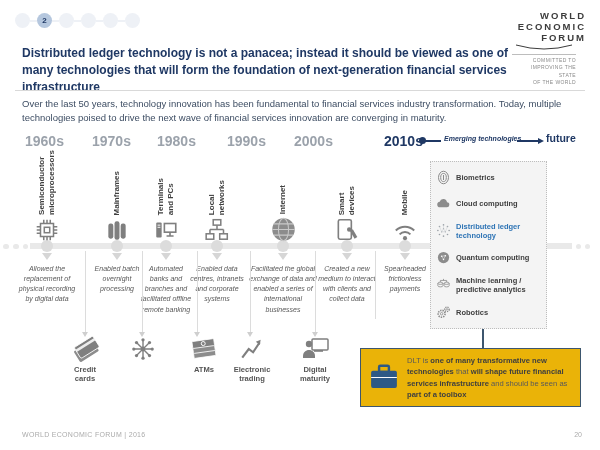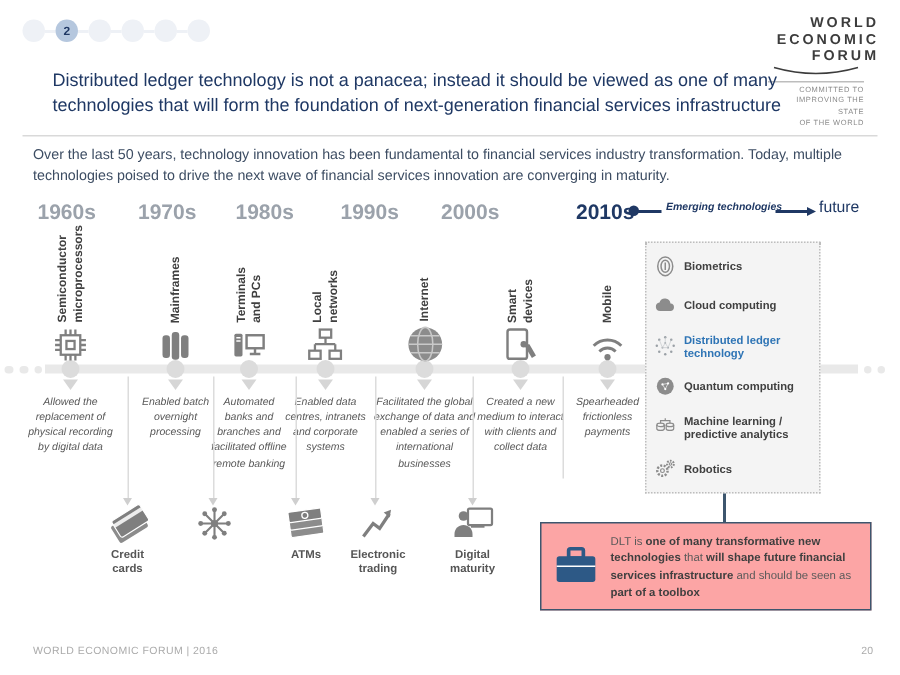--- a/index.html
+++ b/index.html
@@ -12,32 +12,32 @@
         font-size:8px;font-weight:bold;color:#1f3864;}
   .pdot.active{background:#b5c7de;}
   .pline{width:7px;height:2px;background:#eef1f6;}
 
   
   .logo{position:absolute;right:14px;top:10px;width:84px;text-align:right;}
   .logo-name{font-size:9.5px;font-weight:bold;letter-spacing:2px;color:#3c3c3c;line-height:1.18;}
   .logo-tag{font-size:5px;color:#8a8a8a;letter-spacing:.4px;line-height:1.5;margin:2px 10px 0 10px;
             border-top:1px solid #bdbdbd;padding-top:2px;white-space:pre-line;}
 
-  .title{position:absolute;left:35px;top:45px;width:505px;font-size:12px;font-weight:normal;color:#1f3864;line-height:1.4;}
+  .title{position:absolute;left:22px;top:45px;width:505px;font-size:12px;font-weight:bold;color:#1f3864;line-height:1.4;}
   .rule{position:absolute;left:15px;right:15px;top:90px;height:1px;background:#d9d9d9;}
   .subtitle{position:absolute;left:22px;top:97px;width:560px;font-size:9.5px;color:#3d4d63;line-height:1.45;}
 
   
   .decade{position:absolute;top:133px;font-size:14px;font-weight:bold;color:#9ba2ab;}
   .decade.navy{color:#1f3864;}
   .eline{position:absolute;top:140px;height:1.5px;background:#1f3864;}
   .edot{position:absolute;top:137px;width:7px;height:7px;border-radius:50%;background:#1f3864;}
   .elabel{position:absolute;top:135px;font-size:7px;font-style:italic;font-weight:bold;color:#1f3864;}
   .earrow{position:absolute;top:137.5px;width:0;height:0;border-top:3.5px solid transparent;border-bottom:3.5px solid transparent;border-left:6px solid #1f3864;}
-  .future{position:absolute;top:132px;font-size:10.5px;font-weight:normal;color:#1f3864;}
+  .future{position:absolute;top:132px;font-size:10.5px;font-weight:bold;color:#1f3864;}
 
   
   .era{position:absolute;top:149px;width:64px;height:94px;display:flex;flex-direction:column;
        justify-content:flex-end;align-items:center;gap:2px;}
   .era-label{writing-mode:vertical-rl;transform:rotate(180deg);font-weight:bold;font-size:8px;color:#404040;
              white-space:pre-line;line-height:1.3;}
   .bar{position:absolute;left:30px;top:243px;width:542px;height:6px;background:#e9e9e9;}
   .bardash{position:absolute;top:243.5px;height:5px;border-radius:3px;background:#e9e9e9;}
   .node{position:absolute;top:240px;width:12px;height:12px;border-radius:50%;background:#dcdcdc;}
   .tri{position:absolute;top:253px;width:0;height:0;border-left:5px solid transparent;border-right:5px solid transparent;border-top:7px solid #d6d6d6;}
@@ -56,21 +56,21 @@
   .erow.highlight{color:#2e74b5;align-items:center;}
   .connector{position:absolute;left:482px;top:329px;width:1.5px;height:19px;background:#3d566e;z-index:2;}
 
   
   .product{position:absolute;top:336px;display:flex;flex-direction:column;align-items:center;gap:3px;
            font-size:7.6px;font-weight:bold;color:#555;text-align:center;line-height:1.25;}
   .product .plab{white-space:pre-line;}
 
   
   .callout{position:absolute;left:360px;top:348px;width:221px;height:59px;border:1.5px solid #3d566e;
-           background:#fca5a5;display:flex;align-items:center;z-index:3;box-sizing:border-box;}
+           background:#eab308;display:flex;align-items:center;z-index:3;box-sizing:border-box;}
   .callout-icon{width:46px;display:flex;align-items:center;justify-content:center;flex:0 0 46px;}
   .callout-text{font-size:7.6px;color:#595959;line-height:1.5;padding-right:7px;}
   .callout-text b{color:#3f3f3f;}
 
   .footer-left{position:absolute;left:22px;top:431px;font-size:7px;color:#ababab;letter-spacing:.3px;}
   .footer-page{position:absolute;right:18px;top:431px;font-size:7px;color:#ababab;}
 
   svg{display:block;}
 </style>
 </head>

